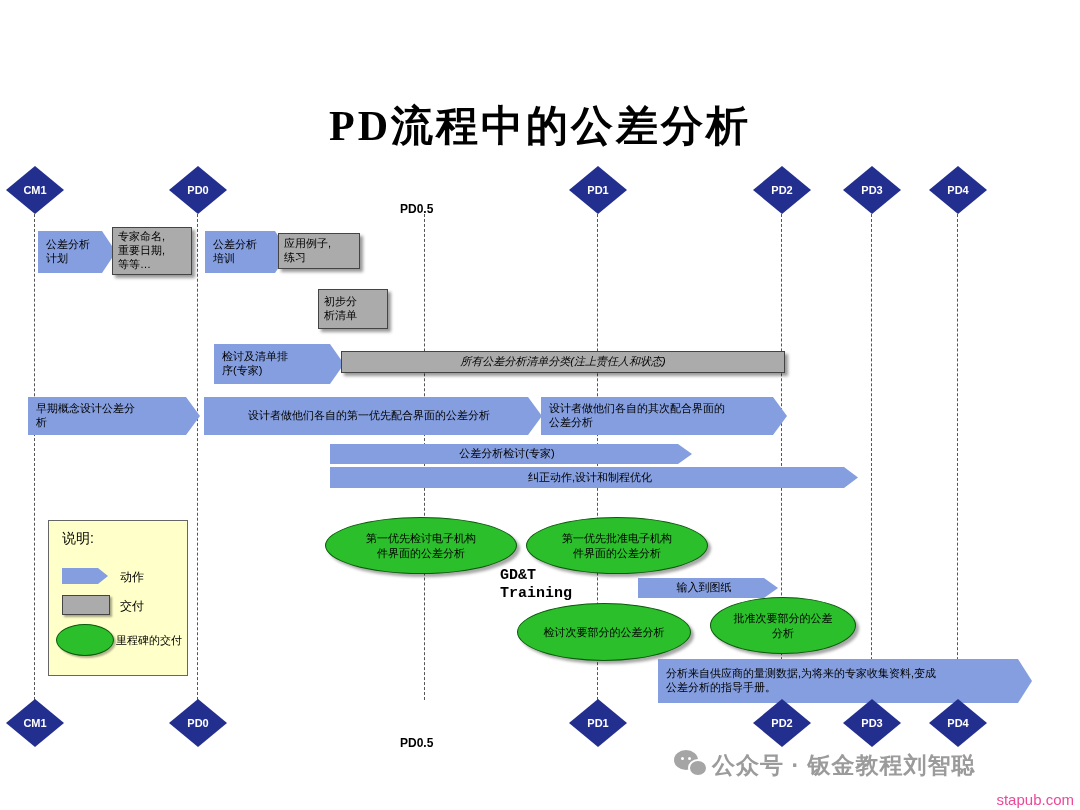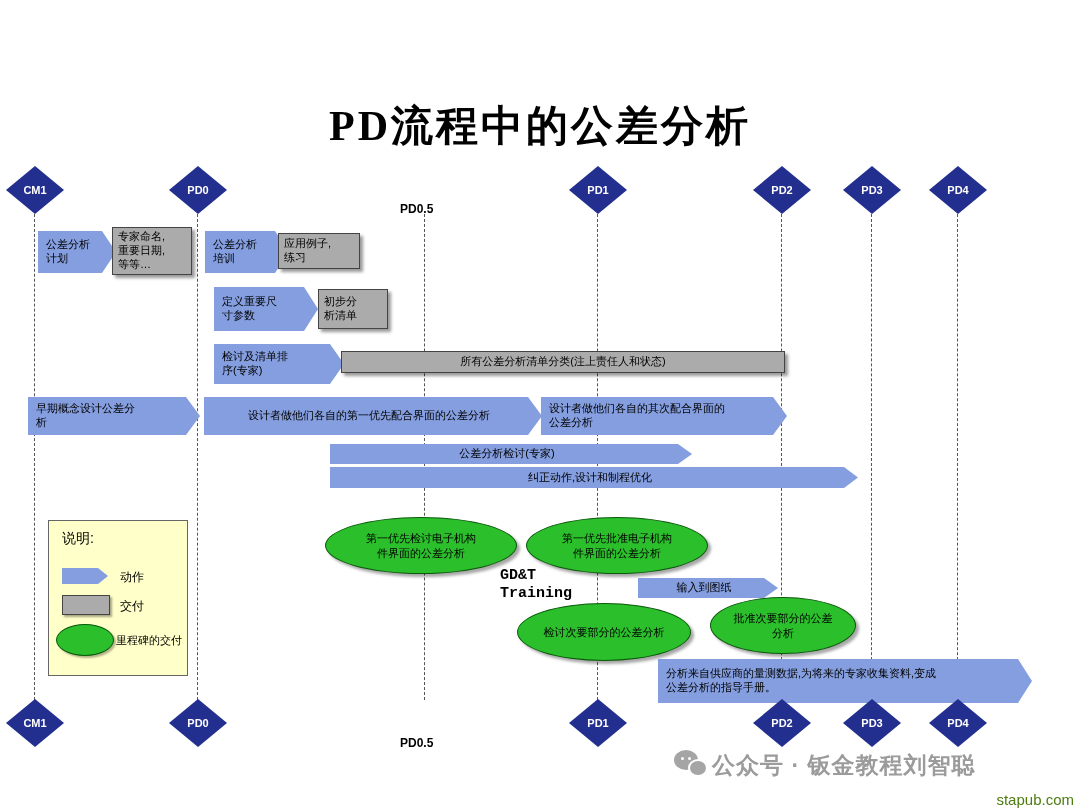--- a/index.html
+++ b/index.html
@@ -21,21 +21,21 @@
          clip-path:polygon(0 0,calc(100% - 14px) 0,100% 50%,calc(100% - 14px) 100%,0 100%);
          display:flex;align-items:center;box-sizing:border-box;
          padding:2px 18px 2px 8px;font-size:11px;line-height:1.25;
          white-space:pre-line;z-index:1;
          filter:drop-shadow(2px 3px 2px rgba(0,0,0,.35));}
   .arrow.center{justify-content:center;text-align:center;padding:0 16px 0 8px;}
   .gray-box{position:absolute;background:var(--deliverable-fill,#ABABAB);
             border:1px solid #444;box-shadow:3px 3px 3px rgba(0,0,0,.4);
             font-size:11px;line-height:1.25;display:flex;align-items:center;
             box-sizing:border-box;padding:2px 5px;white-space:pre-line;z-index:1;}
-  .gray-box.center{justify-content:center;text-align:center;}
+  .gray-box.center{justify-content:center;text-align:center;font-style:italic;}
   .green-ellipse{position:absolute;background:var(--milestone-fill,#2CBF2C);
                  border:1px solid #0A5A0A;border-radius:50%;
                  display:flex;align-items:center;justify-content:center;
                  text-align:center;font-size:11px;line-height:1.3;
                  white-space:pre-line;box-shadow:3px 3px 3px rgba(0,0,0,.35);
                  box-sizing:border-box;padding:4px 10px;z-index:1;}
   .gdt{position:absolute;font-family:"Liberation Mono","DejaVu Sans Mono",monospace;
        font-size:15px;font-weight:bold;white-space:pre-line;line-height:1.2;z-index:2;}
   .legend{position:absolute;left:48px;top:520px;width:140px;height:156px;
           background:var(--legend-bg,#FFFFC9);border:1px solid #666;
@@ -52,21 +52,21 @@
                 background:var(--milestone-fill,#2CBF2C);border:1px solid #0A5A0A;
                 border-radius:50%;box-shadow:2px 2px 2px rgba(0,0,0,.3);z-index:2;}
   .watermark{position:absolute;left:712px;top:750px;font-size:23px;font-weight:600;
              color:#9B9B9B;z-index:3;letter-spacing:1px;}
   .wechat-icon{position:absolute;left:674px;top:750px;width:30px;height:26px;z-index:3;}
   .wechat-icon .bubble{position:absolute;left:0;top:0;width:24px;height:20px;
                        background:#A5A5A5;border-radius:50%;}
   .wechat-icon .bubble2{position:absolute;left:14px;top:9px;width:16px;height:14px;
                         background:#A5A5A5;border-radius:50%;border:2px solid #fff;}
   .wechat-icon .eye{position:absolute;width:3px;height:3px;background:#fff;border-radius:50%;}
-  .site{position:absolute;right:6px;bottom:2px;font-size:15px;color:#4d7c0f;z-index:3;}
+  .site{position:absolute;right:6px;bottom:2px;font-size:15px;color:#ec4899;z-index:3;}
 </style>
 </head>
 <body>
 
 <div class="page">
 
   <div class="title">PD流程中的公差分析</div>
 
   <div class="vline" style="left:34px"></div>
   <div class="vline" style="left:197px"></div>
@@ -95,22 +95,20 @@
   <div class="arrow" style="left:38px;top:231px;width:78px;height:42px">公差分析
 计划</div>
   <div class="gray-box" style="left:112px;top:227px;width:80px;height:48px">专家命名,
 重要日期,
 等等…</div>
   <div class="arrow" style="left:205px;top:231px;width:84px;height:42px">公差分析
 培训</div>
   <div class="gray-box" style="left:278px;top:233px;width:82px;height:36px">应用例子,
 练习</div>
 
-  <div class="arrow" style="left:214px;top:287px;width:104px;height:44px">定义重要尺
-寸参数</div>
   <div class="gray-box" style="left:318px;top:289px;width:70px;height:40px">初步分
 析清单</div>
 
   <div class="arrow" style="left:214px;top:344px;width:130px;height:40px">检讨及清单排
 序(专家)</div>
   <div class="gray-box center" style="left:341px;top:351px;width:444px;height:22px">所有公差分析清单分类(注上责任人和状态)</div>
 
   <div class="arrow" style="left:28px;top:397px;width:172px;height:38px">早期概念设计公差分
 析</div>
   <div class="arrow center" style="left:204px;top:397px;width:338px;height:38px">设计者做他们各自的第一优先配合界面的公差分析</div>

